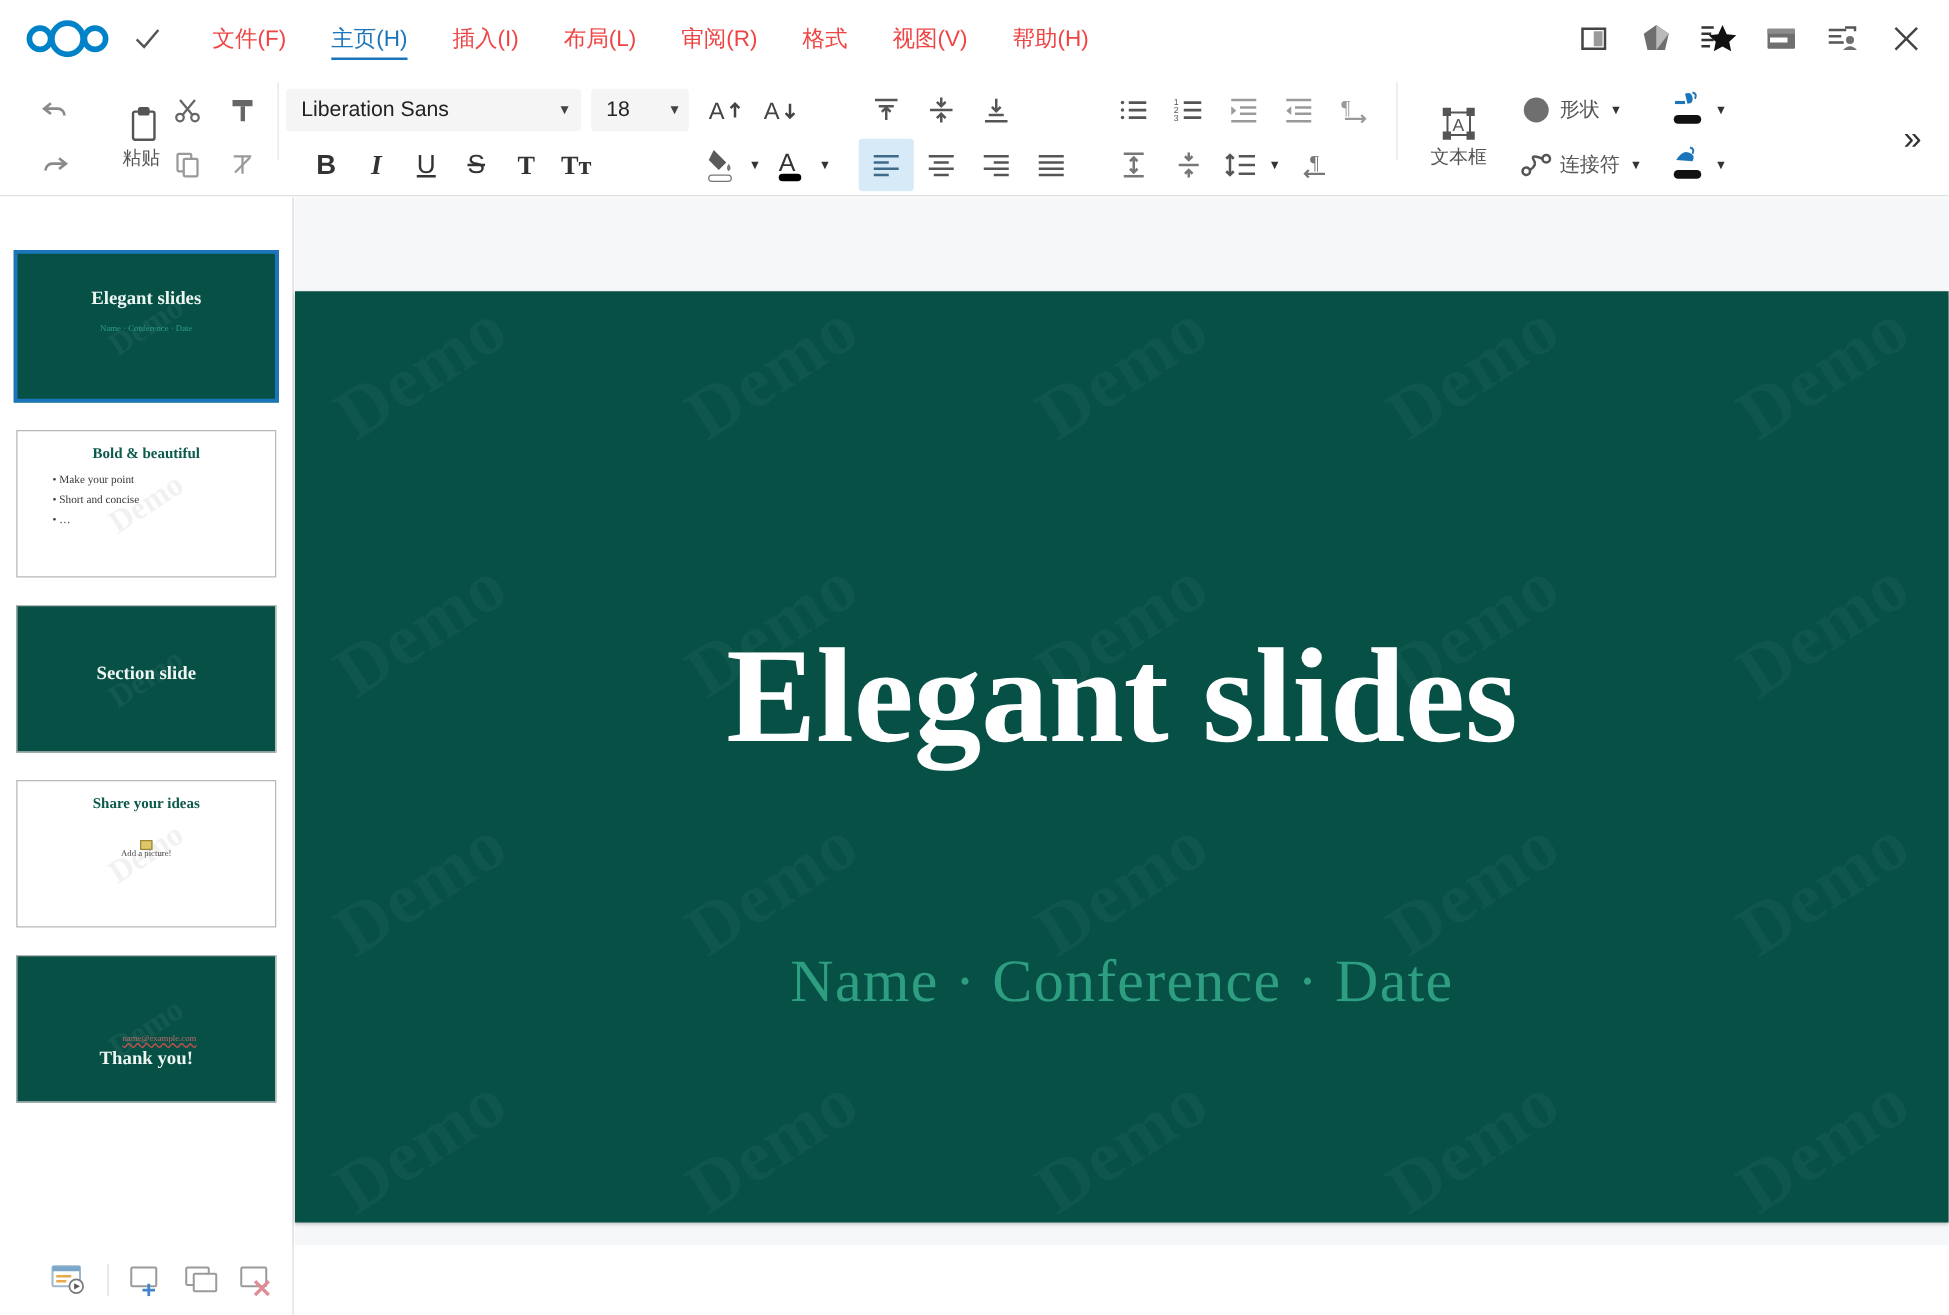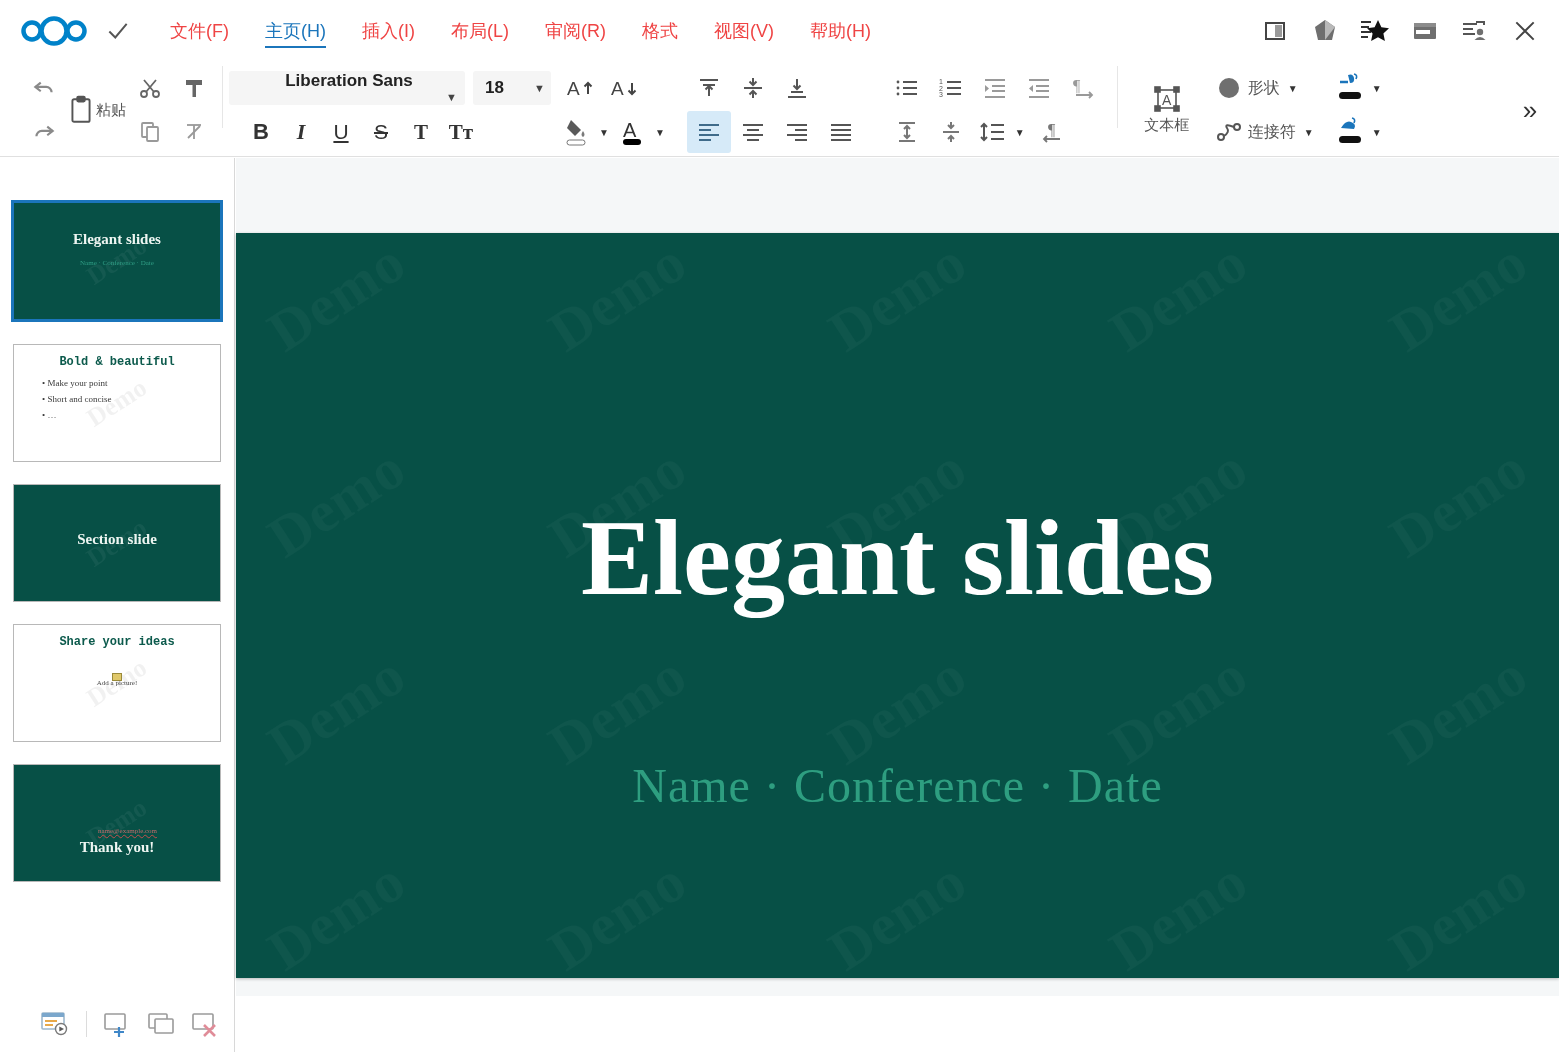--- a/index.html
+++ b/index.html
@@ -81,45 +81,44 @@
   .tb-btn {
     width: 44px; height: 42px;
     display: flex; align-items: center; justify-content: center;
     cursor: pointer; color: #555;
     border-radius: 3px;
   }
   .tb-btn.small { width: 40px; }
   .tb-btn.active { background: #d6eaf8; }
   .tb-paste {
     width: 62px; height: 88px;
-    display: flex; flex-direction: row; align-items: center; justify-content: center;
+    display: flex; flex-direction: column; align-items: flex-end; justify-content: center;
     gap: 2px; cursor: pointer; color: #555; font-size: 15px;
   }
   .tb-textbox {
     width: 86px; height: 88px;
     display: flex; flex-direction: column; align-items: center; justify-content: center;
     gap: 3px; cursor: pointer; color: #555; font-size: 15px;
   }
   .tb-sep { width: 1px; height: 62px; background: #e6e6e6; margin: 0 6px; }
   .font-name {
     width: 236px; height: 34px;
     background: #f5f5f5; border-radius: 3px;
     display: flex; align-items: center;
     padding: 0 8px 0 12px;
-    font-size: 17px; font-weight: bold; color: #222;
+    font-size: 17px; font-weight: normal; color: #222;
     cursor: pointer;
-    flex-direction: column;
   }
   .font-size {
     width: 78px; height: 34px;
     background: #f5f5f5; border-radius: 3px;
     display: flex; align-items: center;
     padding: 0 6px 0 12px;
     margin-left: 8px;
-    font-size: 17px; font-weight: bold; color: #222;
+    font-size: 17px; font-weight: normal; color: #222;
     cursor: pointer;
   }
   .caret { margin-left: auto; font-size: 11px; color: #444; }
   .tb-label { font-size: 16px; color: #555; margin-left: 6px; white-space: nowrap;}
   .tb-wide {
     height: 42px; display: flex; align-items: center;
     padding: 0 6px; cursor: pointer; border-radius: 3px;
   }
   .chev { font-size: 10px; color: #333; margin-left: 8px; }
   .tb-overflow {
@@ -164,21 +163,21 @@
     position: absolute; left: 0; right: 0; top: 56px;
     text-align: center;
     color: #2f9e85;
     font-family: "Liberation Serif", serif;
     font-size: 7px;
   }
   .thumb-title-dark {
     position: absolute; left: 0; right: 0; top: 10px;
     text-align: center;
     color: #0c5a4c;
-    font-family: Liberation Mono, monospace;
+    font-family: Liberation Serif, serif;
     font-weight: bold;
     font-size: 12px;
   }
   .thumb-bullets {
     position: absolute; left: 28px; top: 30px;
     color: #3a3a3a;
     font-family: "Liberation Serif", serif;
     font-size: 9px;
     line-height: 16px;
   }

